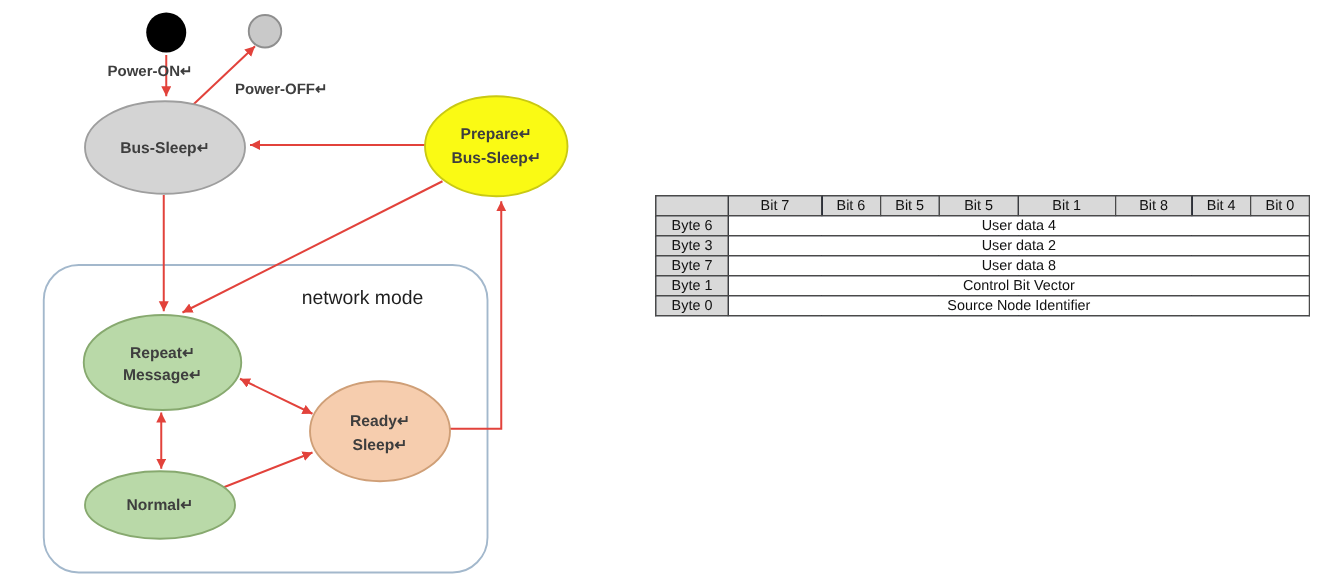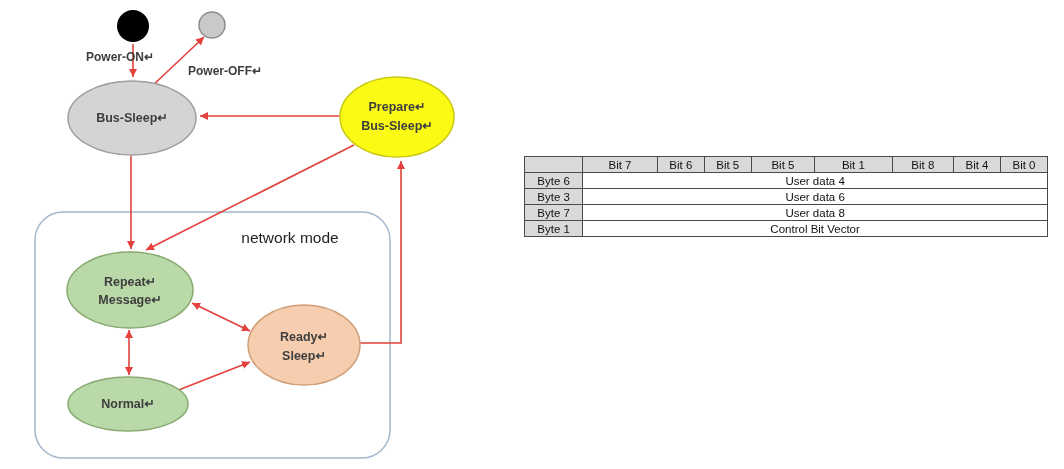--- a/index.html
+++ b/index.html
@@ -117,26 +117,30 @@
         <td class="hdr">Bit 8</td>
         <td class="hdr">Bit 4</td>
         <td class="hdr">Bit 0</td>
       </tr>
       <tr>
         <td class="byte">Byte 6</td>
         <td class="val" colspan="8">User data 4</td>
       </tr>
       <tr>
         <td class="byte">Byte 3</td>
-        <td class="val" colspan="8">User data 6</td>
+        <td class="val" colspan="8">User data 2</td>
       </tr>
       <tr>
         <td class="byte">Byte 7</td>
         <td class="val" colspan="8">User data 8</td>
       </tr>
       <tr>
         <td class="byte">Byte 1</td>
         <td class="val" colspan="8">Control Bit Vector</td>
       </tr>
+      <tr>
+        <td class="byte">Byte 0</td>
+        <td class="val" colspan="8">Source Node Identifier</td>
+      </tr>
     </tbody>
   </table>
 
 </div>
 
 </body></html>

